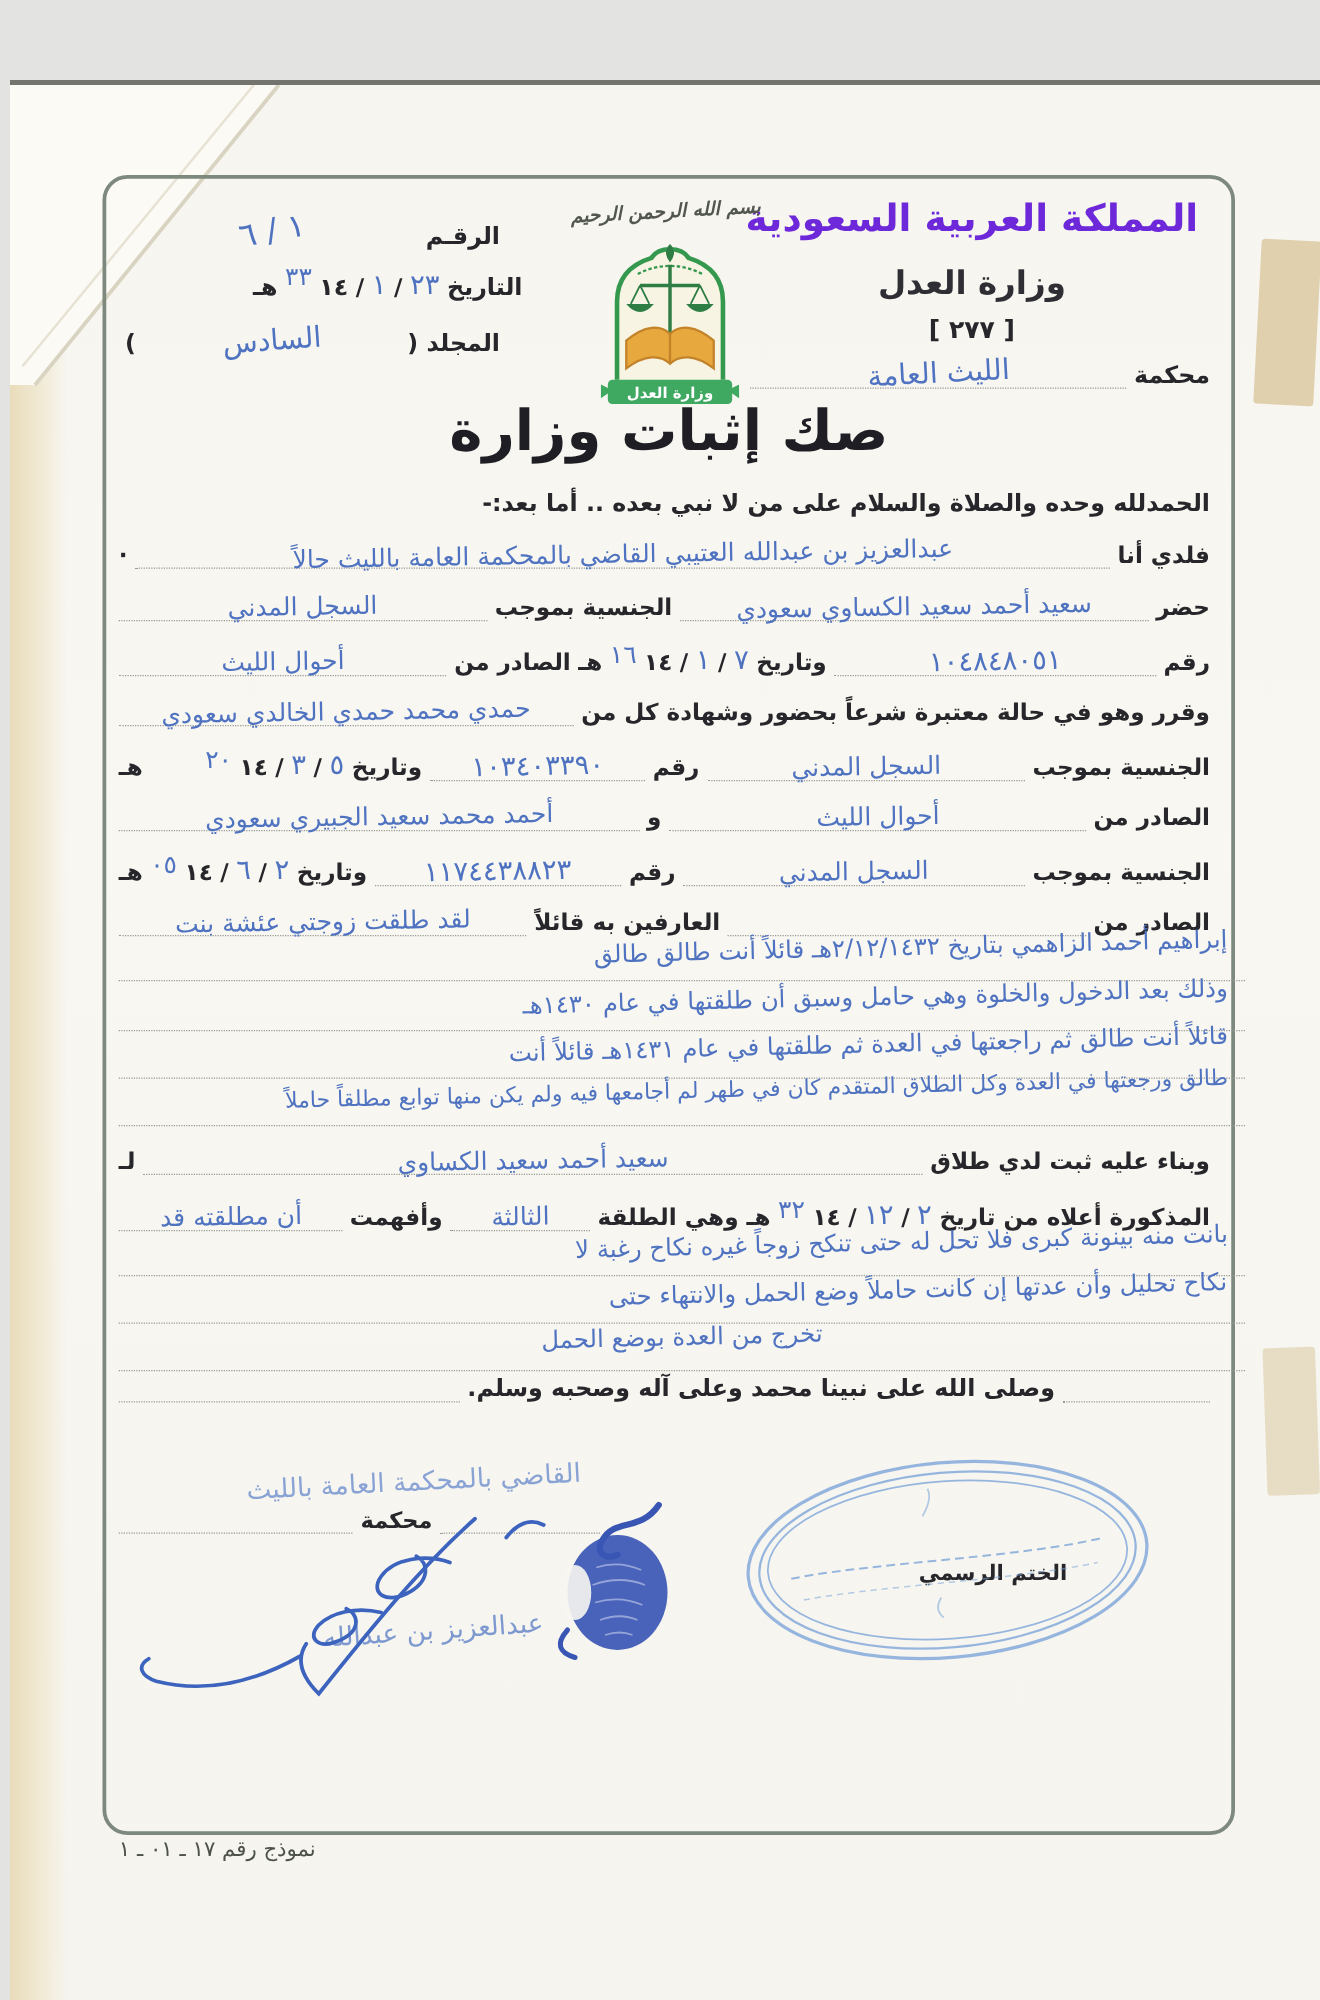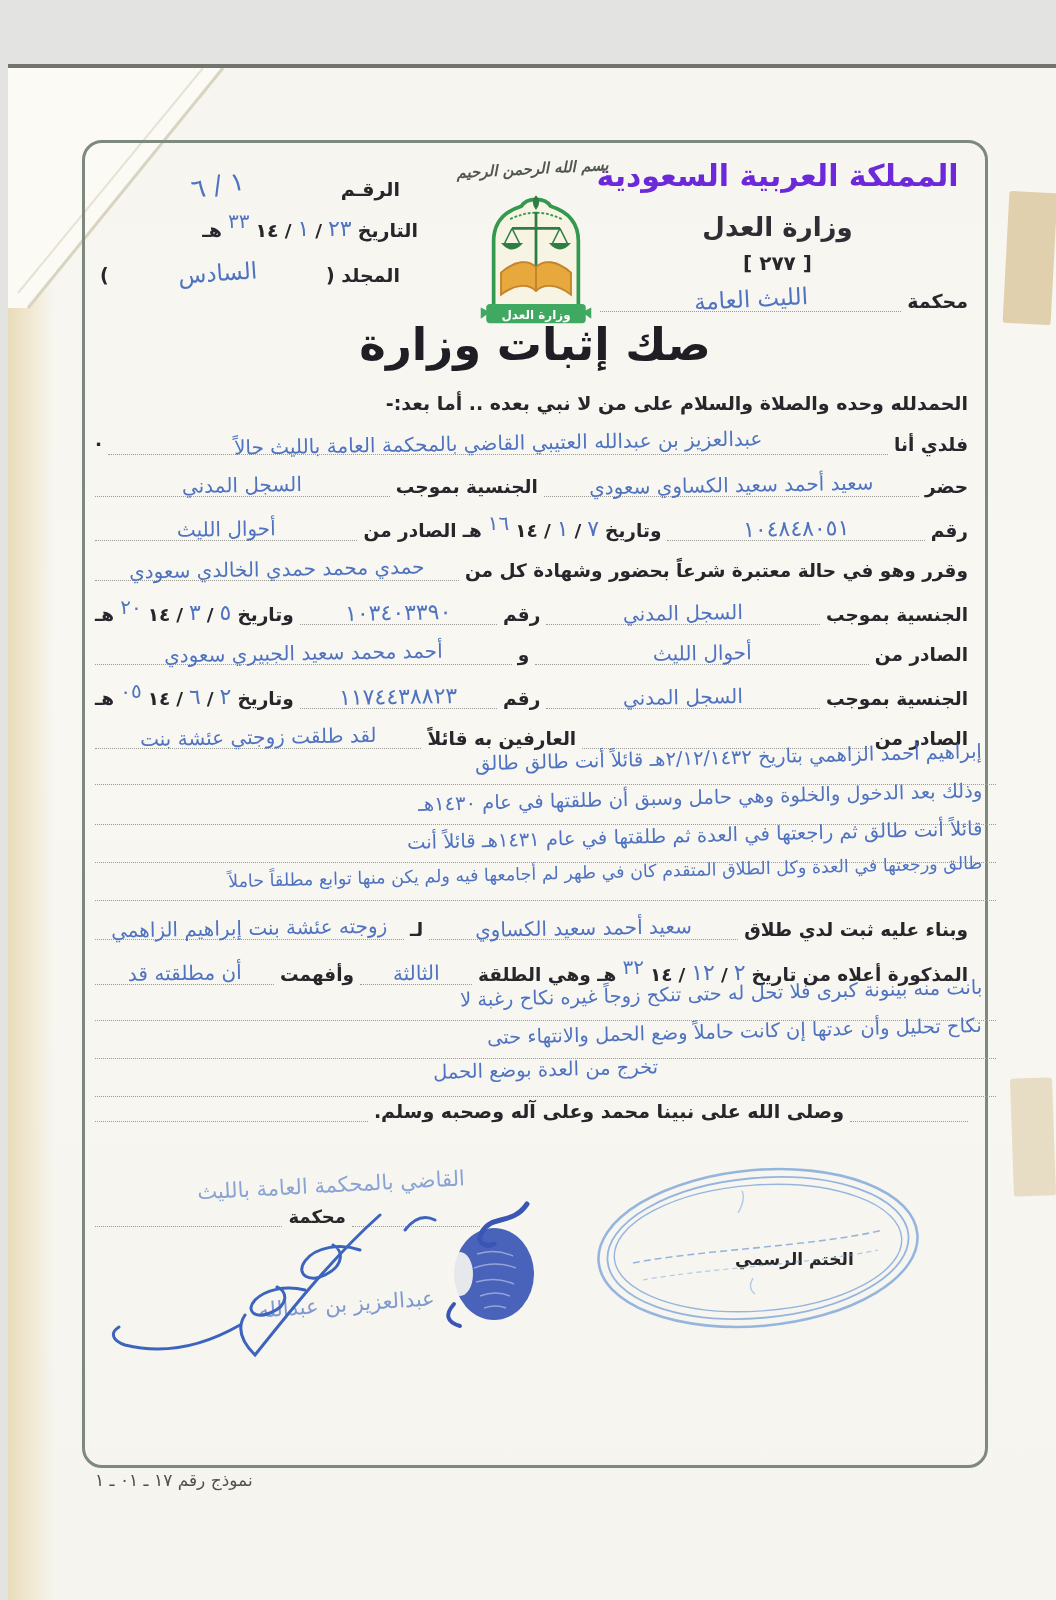--- a/index.html
+++ b/index.html
@@ -146,21 +146,21 @@
   <span class="printed">الجنسية بموجب</span>
   <span class="fill"><span class="hw">السجل المدني</span></span>
   <span class="printed">رقم</span>
   <span class="fill" style="flex:1.3;text-decoration:underline;"><span class="hw" style="font-size:22px;">١٠٣٤٠٣٣٩٠</span></span>
   <span class="printed">وتاريخ</span>
   <span class="hw" style="font-size:22px;">٥</span>
   <span class="printed">/</span>
   <span class="hw" style="font-size:22px;">٣</span>
   <span class="printed">/</span>
   <span class="printed">١٤</span>
-  <span class="hw" style="font-size:20px;position:relative;top:-6px;">٢٠</span>
+  <span class="hw" style="font-size:20px;position:relative;top:-6px;margin-left:44px;">٢٠</span>
   <span class="printed">هـ</span>
 </div>
 
 <div class="p row" style="left:95px;top:642px;width:873px;">
   <span class="printed">الصادر من</span>
   <span class="fill"><span class="hw">أحوال الليث</span></span>
   <span class="printed">و</span>
   <span class="fill" style="flex:1.8;"><span class="hw">أحمد محمد سعيد الجبيري سعودي</span></span>
 </div>
 
@@ -188,21 +188,20 @@
 
 <div class="hwline" style="left:95px;top:746px;width:873px;height:38px;"><span class="hw">إبراهيم أحمد الزاهمي بتاريخ ٢/١٢/١٤٣٢هـ قائلاً أنت طالق طالق</span></div>
 <div class="hwline" style="left:95px;top:786px;width:873px;height:38px;"><span class="hw">وذلك بعد الدخول والخلوة وهي حامل وسبق أن طلقتها في عام ١٤٣٠هـ</span></div>
 <div class="hwline" style="left:95px;top:824px;width:873px;height:38px;"><span class="hw">قائلاً أنت طالق ثم راجعتها في العدة ثم طلقتها في عام ١٤٣١هـ قائلاً أنت</span></div>
 <div class="hwline" style="left:95px;top:862px;width:873px;height:38px;"><span class="hw" style="font-size:17.5px;">طالق ورجعتها في العدة وكل الطلاق المتقدم كان في طهر لم أجامعها فيه ولم يكن منها توابع مطلقاً حاملاً</span></div>
 
 <div class="p row" style="left:95px;top:917px;width:873px;">
   <span class="printed">وبناء عليه ثبت لدي طلاق</span>
   <span class="fill" style="flex:1.5;"><span class="hw">سعيد أحمد سعيد الكساوي</span></span>
   <span class="printed">لـ</span>
-  <span class="fill" style="flex:1.5;"><span class="hw">زوجته عئشة بنت إبراهيم الزاهمي</span></span>
 </div>
 
 <div class="p row" style="left:95px;top:960px;width:873px;">
   <span class="printed">المذكورة أعلاه من تاريخ</span>
   <span class="hw" style="font-size:22px;">٢</span>
   <span class="printed">/</span>
   <span class="hw" style="font-size:22px;">١٢</span>
   <span class="printed">/</span>
   <span class="printed">١٤</span>
   <span class="hw" style="font-size:20px;position:relative;top:-6px;">٣٢</span>

